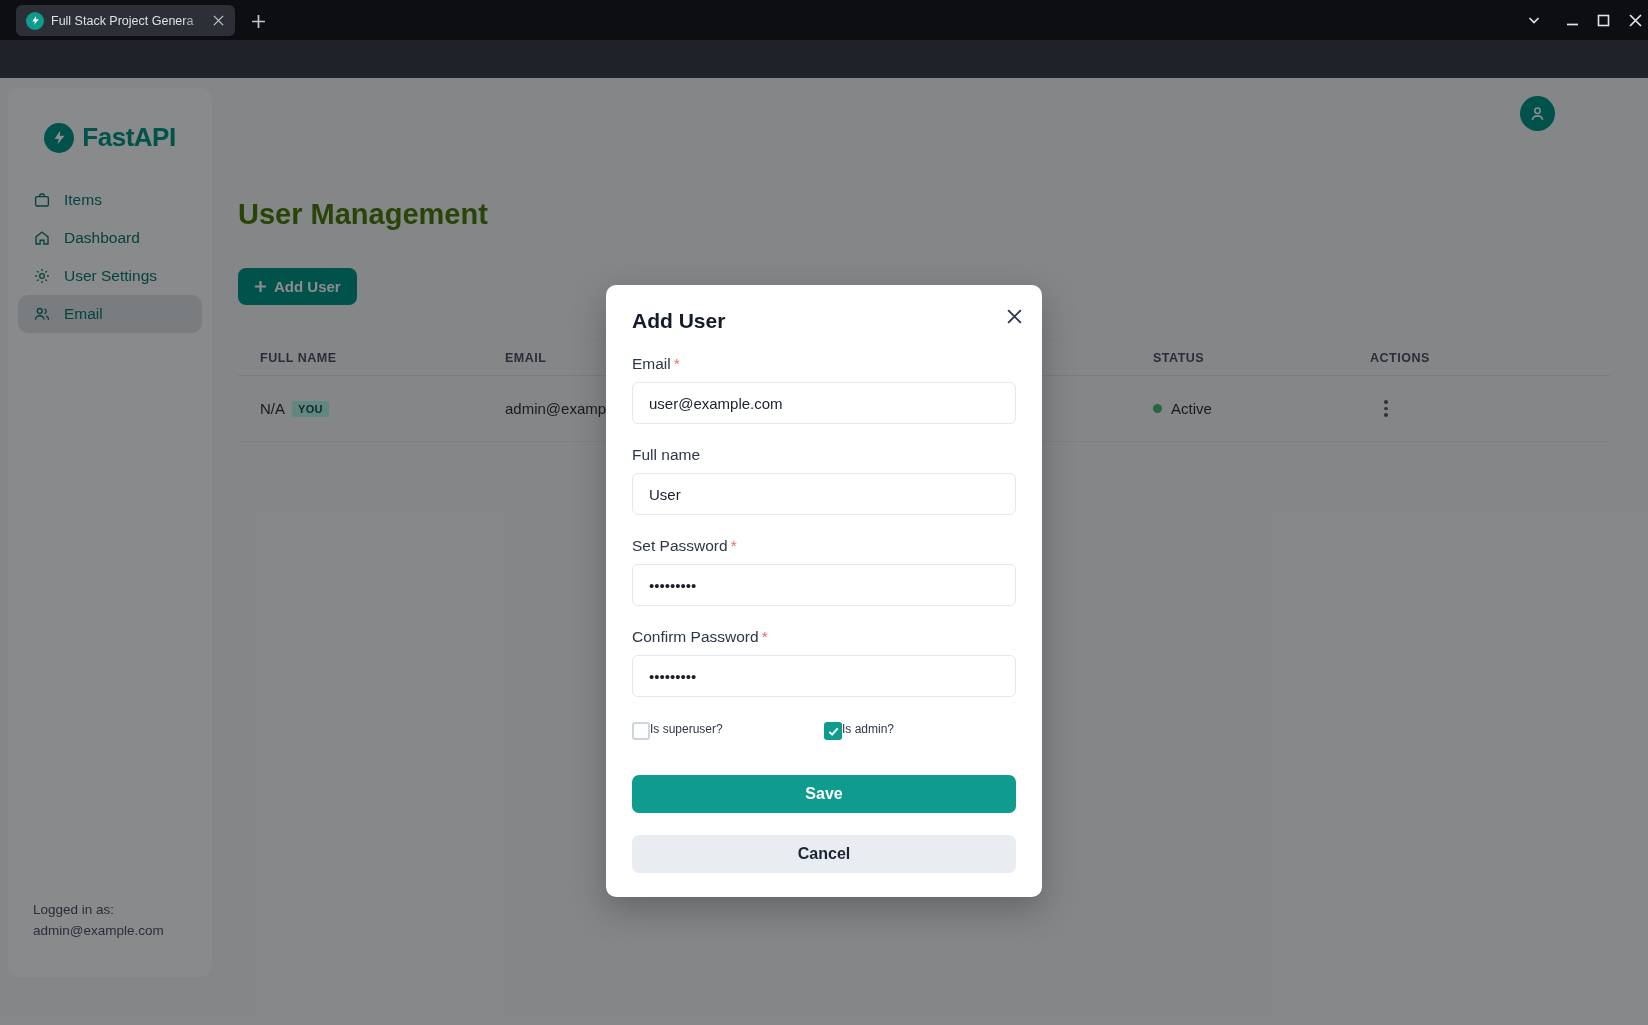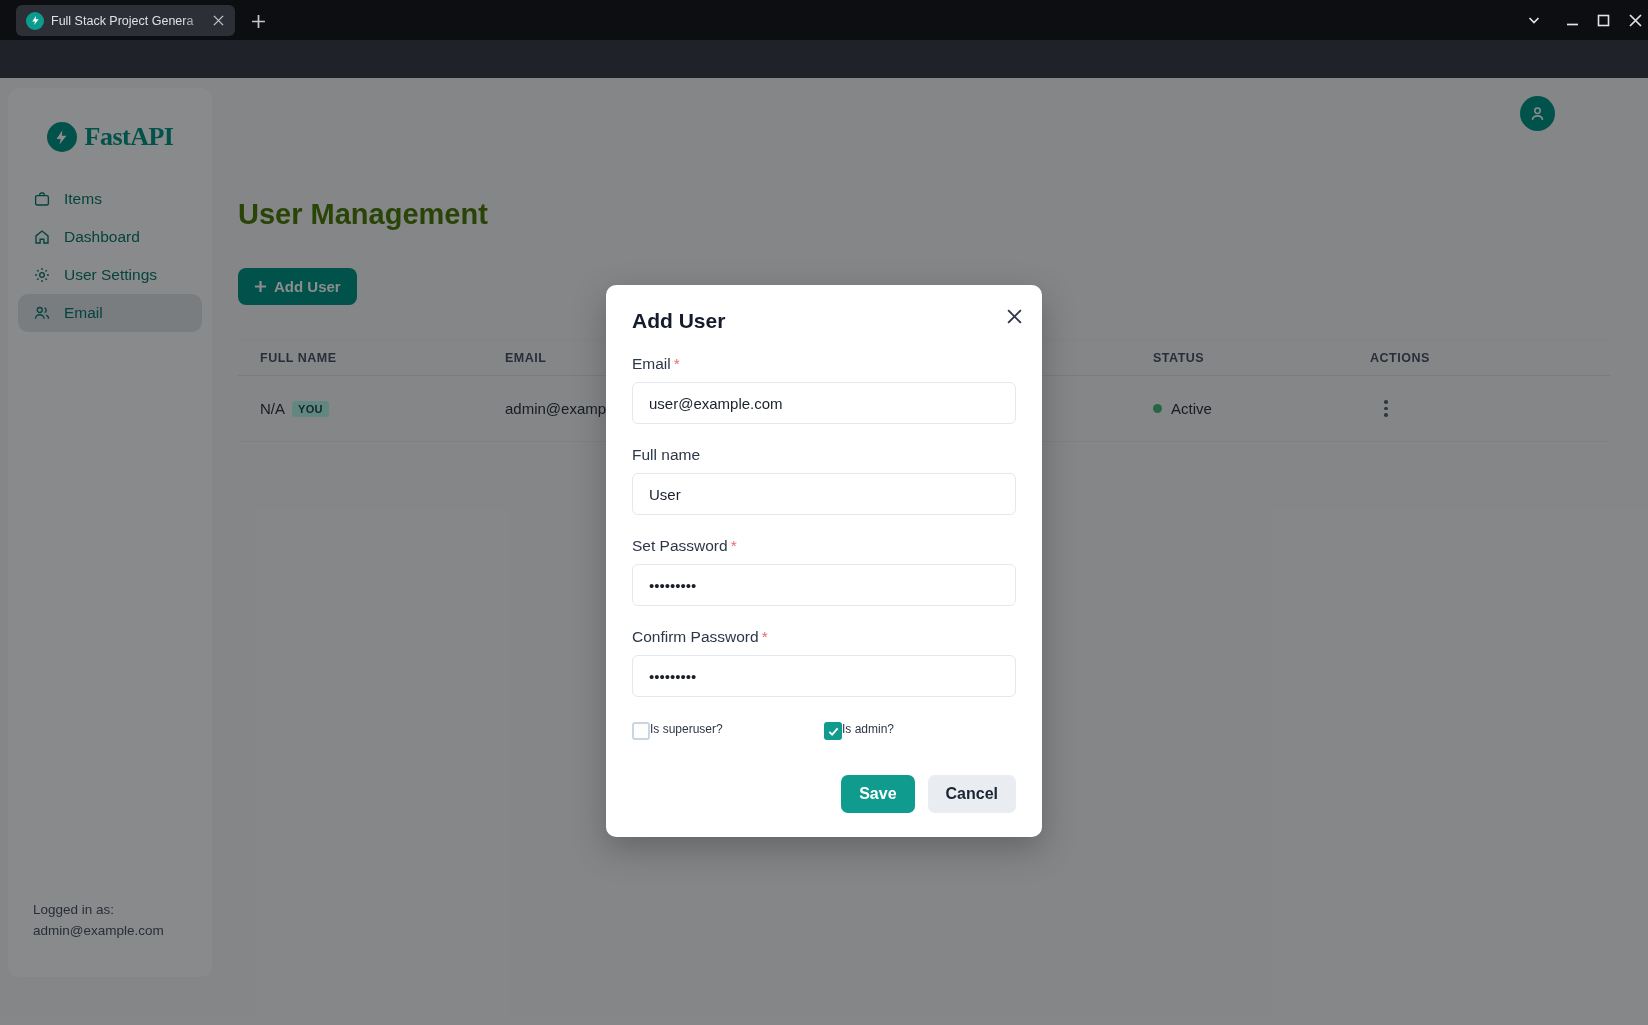--- a/index.html
+++ b/index.html
@@ -25,21 +25,21 @@
   .url-path { color:#9aa0a6; }
   .url-right { position:absolute; top:4px; height:22px; display:flex; align-items:center; justify-content:center; width:22px; }
   .divider { position:absolute; right:72px; top:7px; width:1px; height:17px; background:#4a4f57; }
   .badge { position:absolute; right:-6px; top:-5px; min-width:14px; height:14px; border-radius:8px; background:#e8631a; color:#fff; font-size:9.5px; font-weight:bold; display:flex; align-items:center; justify-content:center; padding:0 3px; }
 
   
   .viewport { position:absolute; left:0; top:78px; width:1648px; height:947px; background:#f2f5f8; }
   .overlay { position:absolute; inset:0; background:rgba(0,0,0,0.45); z-index:5; }
 
   .sidebar { position:absolute; left:8px; top:10px; width:204px; height:889px; background:#fafcfd; border-radius:12px; }
-  .logo-row { display:flex; align-items:center; justify-content:center; gap:8px; margin-top:34px;font-family:Liberation Serif, serif; }
+  .logo-row { display:flex; align-items:center; justify-content:center; gap:8px; margin-top:34px; }
   .logo-mark { width:30px; height:30px; border-radius:50%; background:#009688; display:flex; align-items:center; justify-content:center; }
   .logo-text { color:#009688; font-size:26px; font-weight:600; letter-spacing:-0.5px; }
   .nav { margin-top:28px; padding:0 10px; }
   .nav-item { display:flex; align-items:center; gap:13px; height:38px; padding:0 15px; border-radius:10px; color:#0b7a6f; font-size:15.5px; cursor:default; }
   .nav-item.active { background:#dde4ea; }
   .nav-item svg { flex:none; }
   .side-footer { position:absolute; left:25px; bottom:36px; color:#4a5568; font-size:13.5px; line-height:21px; }
 
   .main-title { position:absolute; left:238px; top:120px; font-size:29px; font-weight:bold; color:#4d7c0f; }
   .add-btn { position:absolute; left:238px; top:190px; height:37px; padding:0 16px; background:#009688; color:#fff; border:none; border-radius:8px; font-size:15px; font-weight:600; display:flex; align-items:center; gap:7px; font-family:inherit; }
@@ -61,21 +61,21 @@
   .modal-title { font-size:21px; font-weight:bold; color:#141c2c; margin-top:8px; }
   .modal-close { position:absolute; right:14px; top:17px; width:28px; height:28px; display:flex; align-items:center; justify-content:center; color:#2d3748; background:none; border:none; }
   .field { margin-top:22px; }
   .field label { display:block; font-size:15.5px; color:#2d3748; margin-bottom:9px; }
   .req { color:#e66a6a; margin-left:3px; }
   .field input { width:100%; height:42px; border:1px solid #e2e8f0; border-radius:6px; padding:0 16px; font-size:15px; color:#1a202c; font-family:inherit; outline:none; background:#fff; }
   .checks { display:flex; margin-top:25px; }
   .check-item { display:flex; align-items:flex-start; gap:0; width:50%; font-size:12px; color:#2d3748; }
   .box { width:18px; height:18px; border-radius:3px; border:2px solid #cbd5e0; background:#fdfdfe; display:flex; align-items:center; justify-content:center; }
   .box.checked { background:#0f9b8e; border-color:#0f9b8e; }
-  .modal-actions { display:flex; justify-content:flex-end; gap:13px; margin-top:35px; }
+  .modal-actions { display:flex; justify-content:flex-end; gap:22px; margin-top:35px;flex-direction:column; }
   .btn { height:38px; border:none; border-radius:7px; font-size:16px; font-weight:bold; padding:0 18px; font-family:inherit; }
   .btn-save { background:#0f9b8e; color:#fff; }
   .btn-cancel { background:#e9edf2; color:#1a2433; }
 </style>
 </head>
 <body>
 
 <div id="screen">
 
   <div class="tabbar">

